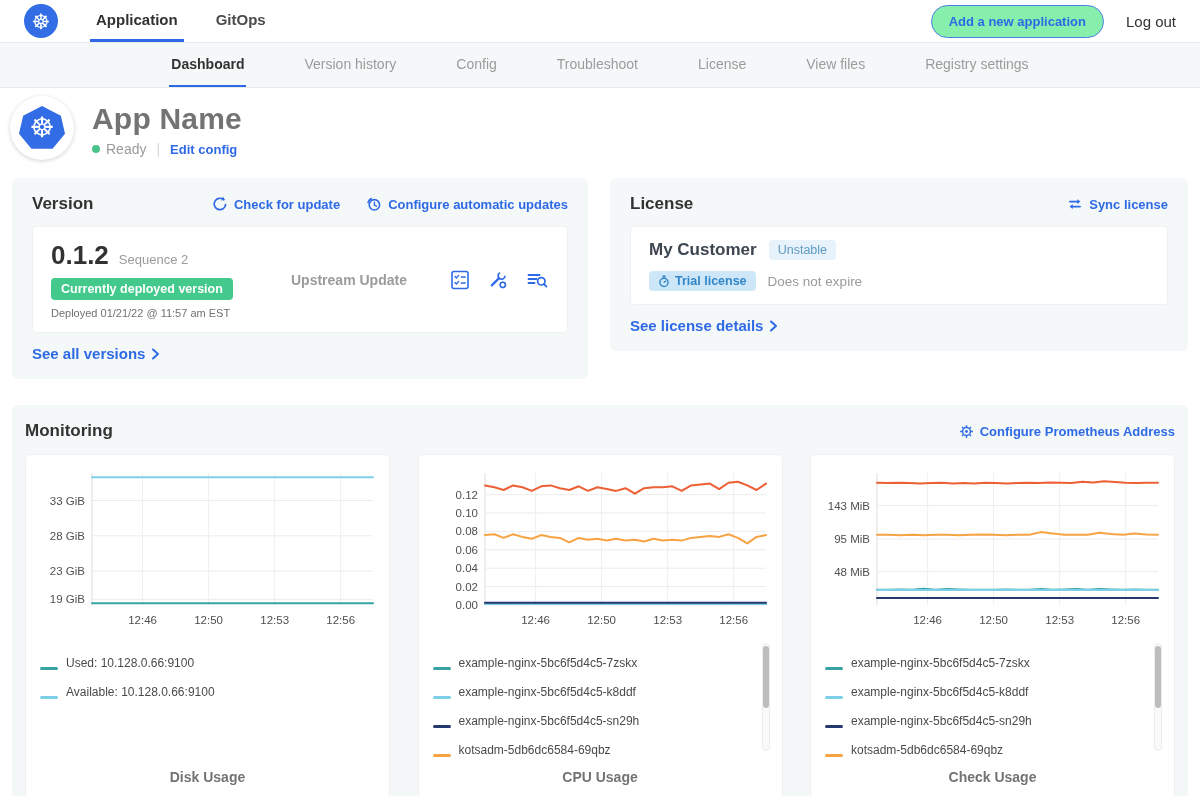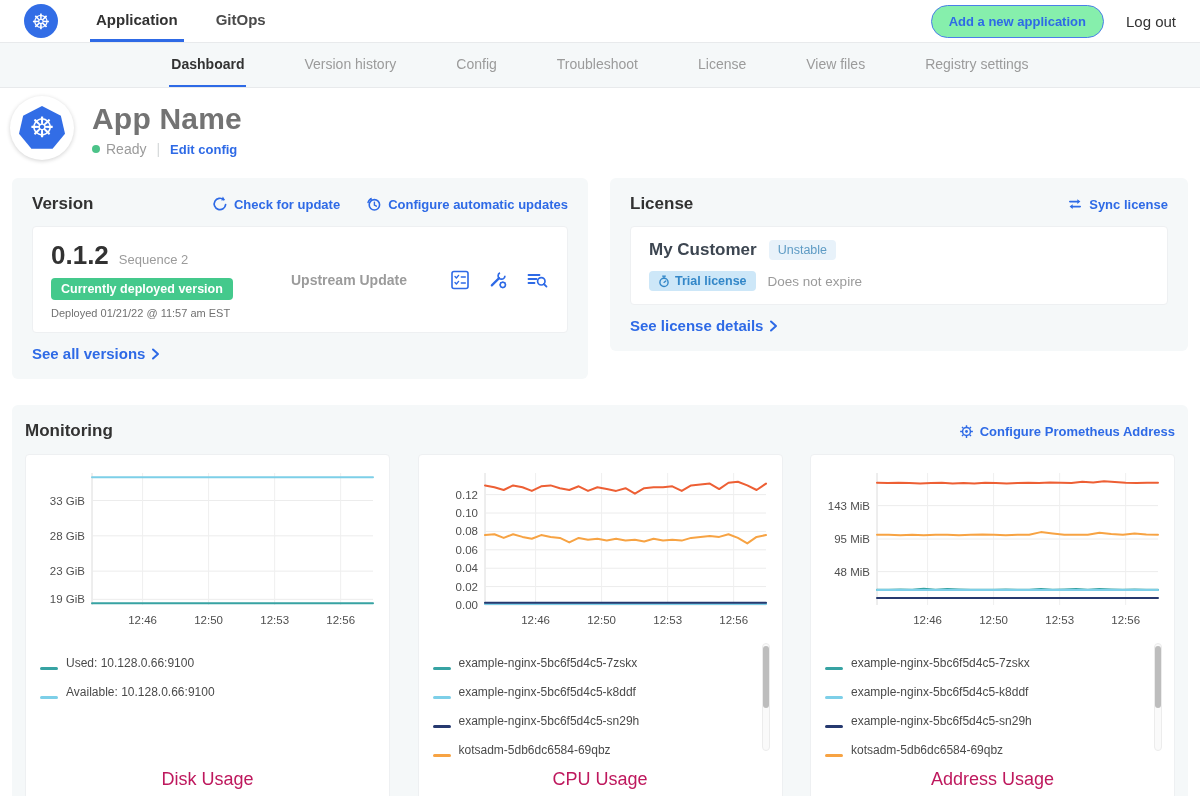--- a/index.html
+++ b/index.html
@@ -81,21 +81,21 @@
   .chart-panel { width:365px; background:#fff; border:1px solid #eef0f2; border-radius:4px; padding:12px 14px 14px 14px;
                  display:flex; flex-direction:column; }
   .plot { width:337px; height:166px; font-family:"Liberation Sans",sans-serif; }
   .legend-wrap { position:relative; margin-top:8px; min-height:118px; }
   .legend-row { display:flex; align-items:flex-end; gap:8px; height:29px; }
   .dash { width:18px; height:3px; border-radius:2px; flex:0 0 auto; }
   .lg-label { font-size:12px; color:#4a4a4a; white-space:nowrap; }
   .lg-scrollbar { position:absolute; right:-2px; top:2px; width:8px; height:108px; background:#fafafa;
                   border:1px solid #ececec; border-radius:4px; }
   .lg-thumb { position:absolute; left:0px; top:2px; width:6px; height:62px; background:#bdbdbd; border-radius:3px; }
-  .chart-title { margin-top:auto; text-align:center; font-size:18px; font-weight:normal; color:#be185d; padding-top:10px; }
+  .chart-title { margin-top:auto; text-align:center; font-size:14px; font-weight:bold; color:#737373; padding-top:10px; }
 </style>
 </head>
 <body>
 
 <header class="topnav">
   <div class="brand">
     <div class="k8s-logo">☸</div>
   </div>
   <div class="top-tab active">
     <span>Application</span>
@@ -403,16 +403,16 @@
             </div>
             <div class="legend-row">
               <span class="dash" style="background: rgb(247, 163, 67);"></span>
               <span class="lg-label">kotsadm-5db6dc6584-69qbz</span>
             </div>
           </div>
         <div class="lg-scrollbar">
             <div class="lg-thumb"></div>
           </div>
       </div>
-      <div class="chart-title">Address Usage</div>
+      <div class="chart-title">Check Usage</div>
     </div>
   </div>
 </section>
 
 </body></html>

